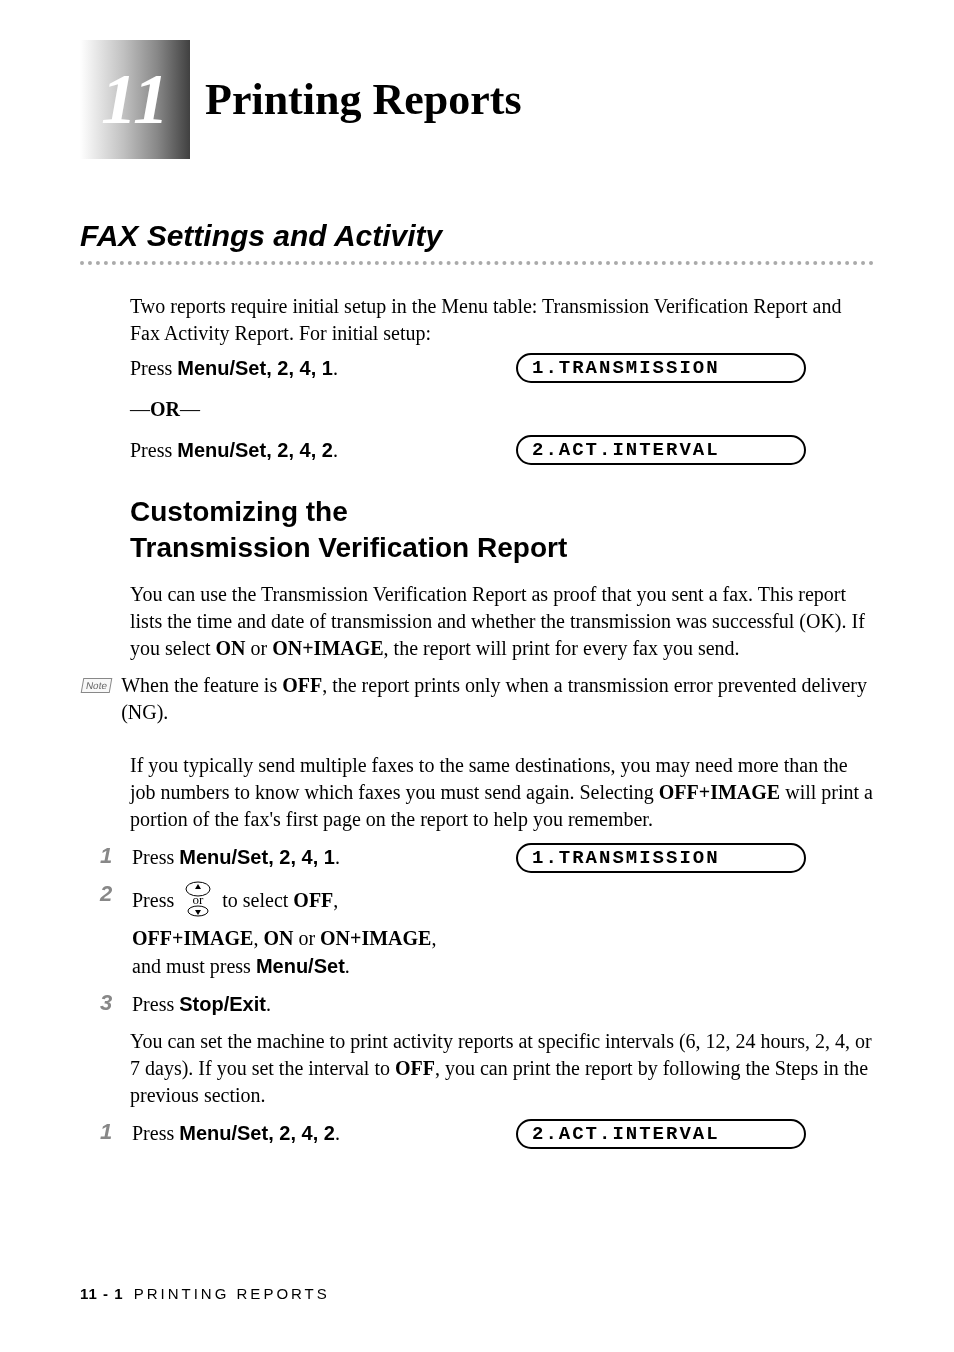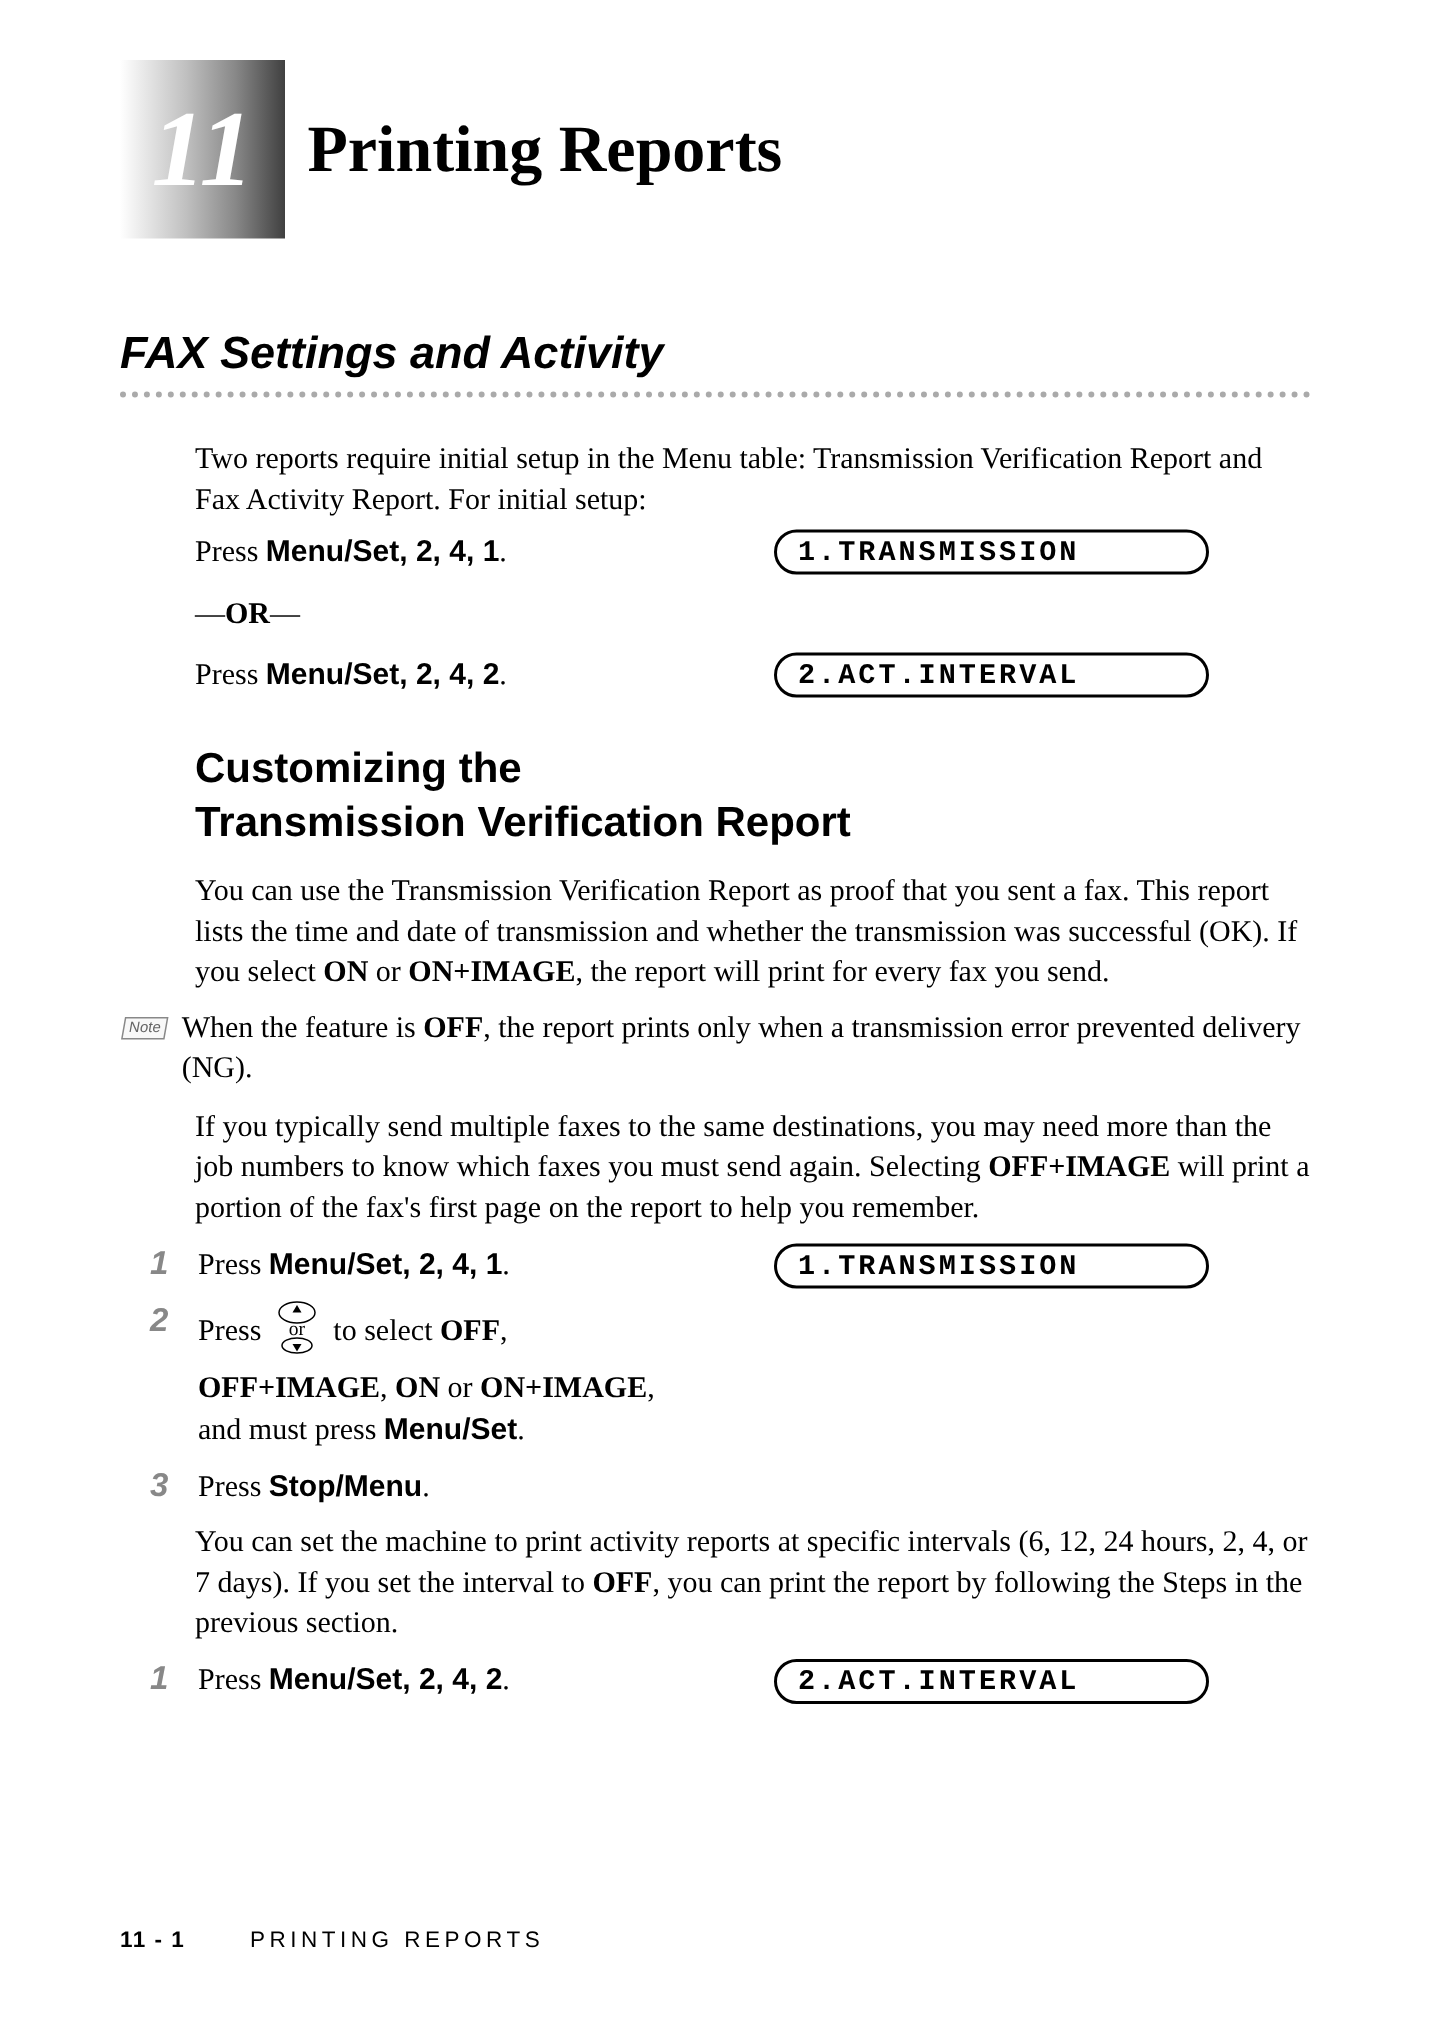--- a/index.html
+++ b/index.html
@@ -141,21 +141,21 @@
       position: absolute;
       bottom: 50px;
       left: 80px;
       font-family: Arial, Helvetica, sans-serif;
       font-size: 15px;
       letter-spacing: 3px;
     }
     .footer-page {
       font-weight: bold;
       letter-spacing: 1px;
-      margin-right: 36px;
+      margin-right: 3px;
     }
     .lcd-wrapper {
       position: relative;
     }
   </style>
 </head>
 <body>
 
 <div class="chapter-header">
   <div class="chapter-number-box">
@@ -190,21 +190,21 @@
     <span>Customizing the</span><br>
     <span>Transmission Verification Report</span>
   </h3>
 
   <p class="body-text">
     <span>You can use the Transmission Verification Report as proof that you sent a fax. This report lists the time and date of transmission and whether the transmission was successful (OK). If you select </span><span class="bold">ON</span><span> or </span><span class="bold">ON+IMAGE</span><span>, the report will print for every fax you send.</span>
   </p>
 
   <div class="note-box">
     <span class="note-icon">Note</span>
-    <p class="body-text" style="margin-bottom:0;">
+    <p class="body-text" style="margin-bottom:14px;">
       <span>When the feature is </span><span class="bold">OFF</span><span>, the report prints only when a transmission error prevented delivery (NG).</span>
     </p>
   </div>
 
   <p class="body-text">
     <span>If you typically send multiple faxes to the same destinations, you may need more than the job numbers to know which faxes you must send again. Selecting </span><span class="bold">OFF+IMAGE</span><span> will print a portion of the fax's first page on the report to help you remember.</span>
   </p>
 
   <div class="numbered-step lcd-wrapper">
     <span class="step-num">1</span>
@@ -229,21 +229,21 @@
       </span>
       <span> to select </span><span class="bold">OFF</span><span>,</span><br>
       <span class="bold">OFF+IMAGE</span><span>, </span><span class="bold">ON</span><span> or </span><span class="bold">ON+IMAGE</span><span>,</span><br>
       <span>and must press </span><span class="bold-sans">Menu/Set</span><span>.</span>
     </div>
   </div>
 
   <div class="numbered-step">
     <span class="step-num">3</span>
     <div class="step-content">
-      <span>Press </span><span class="bold-sans">Stop/Menu</span><span>.</span>
+      <span>Press </span><span class="bold-sans">Stop/Exit</span><span>.</span>
     </div>
   </div>
 
 
   <p class="body-text">
     <span>You can set the machine to print activity reports at specific intervals (6, 12, 24 hours, 2, 4, or 7 days). If you set the interval to </span><span class="bold">OFF</span><span>, you can print the report by following the Steps in the previous section.</span>
   </p>
 
   <div class="numbered-step lcd-wrapper">
     <span class="step-num">1</span>

